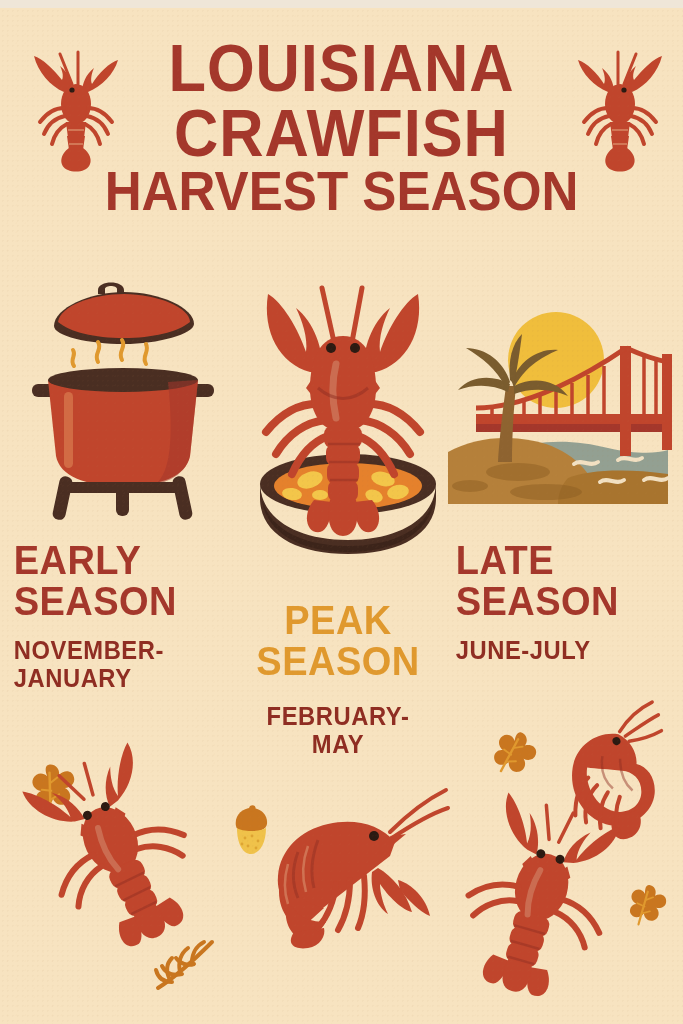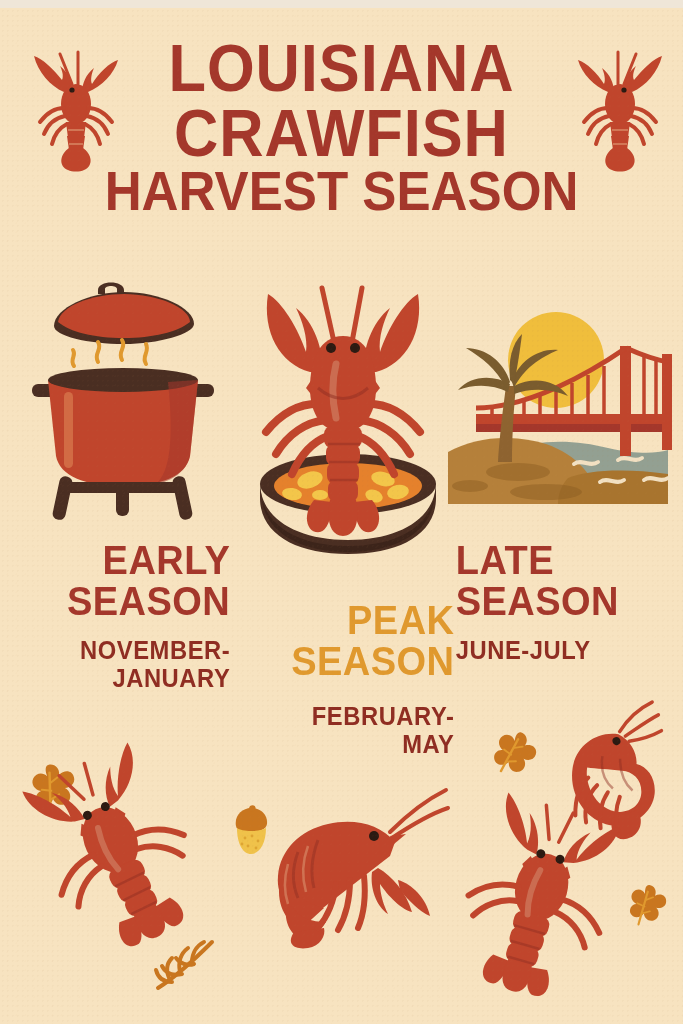--- a/index.html
+++ b/index.html
@@ -67,23 +67,23 @@
   .season-heading.gold { color: #E0992E; }
   .season-months {
     color: #8F2D22;
     font-weight: 700;
     font-size: 25px;
     line-height: 1.12;
     letter-spacing: .6px;
     text-transform: uppercase;
     transform: scaleX(.95);
   }
-  #early-block  { position:absolute; left: 8px;   top: 532px; width: 228px; text-align: right; z-index: 22; }
+  #early-block  { position:absolute; left: 8px;   top: 532px; width: 228px; text-align: left; z-index: 22; }
   #early-months { margin-top: 14px; }
-  #peak-block   { position:absolute; left: 240px; top: 592px; width: 220px; text-align: right; z-index: 22; }
+  #peak-block   { position:absolute; left: 228px; top: 592px; width: 220px; text-align: center; z-index: 22; }
   #peak-months  { margin-top: 20px; }
   #late-block   { position:absolute; left: 450px; top: 532px; width: 228px; z-index: 22; }
   #late-months  { margin-top: 14px; }
 
   
   .art { position: absolute; z-index: 10; }
   .art svg { display: block; overflow: visible; }
   #art-pot     { left: 28px;  top: 272px; }
   #art-center  { left: 248px; top: 268px; }
   #art-bridge  { left: 448px; top: 296px; }

